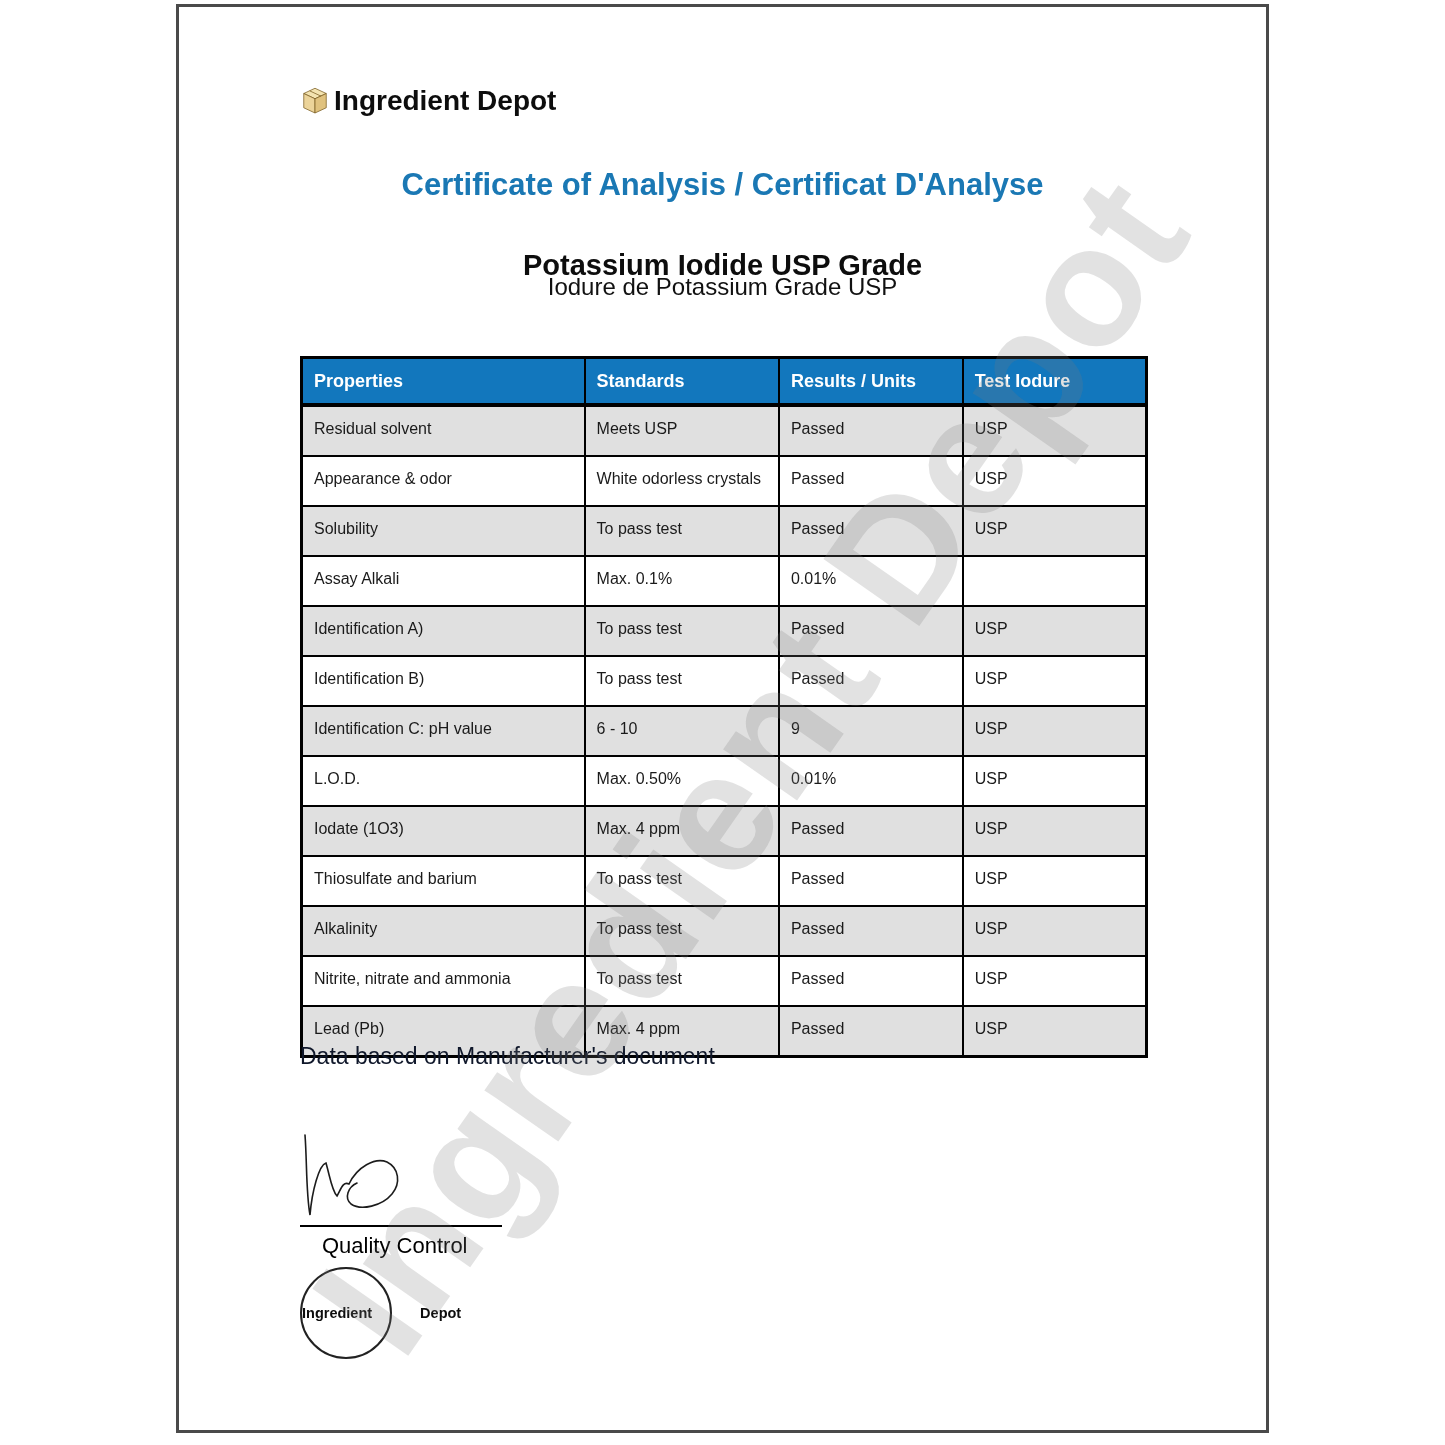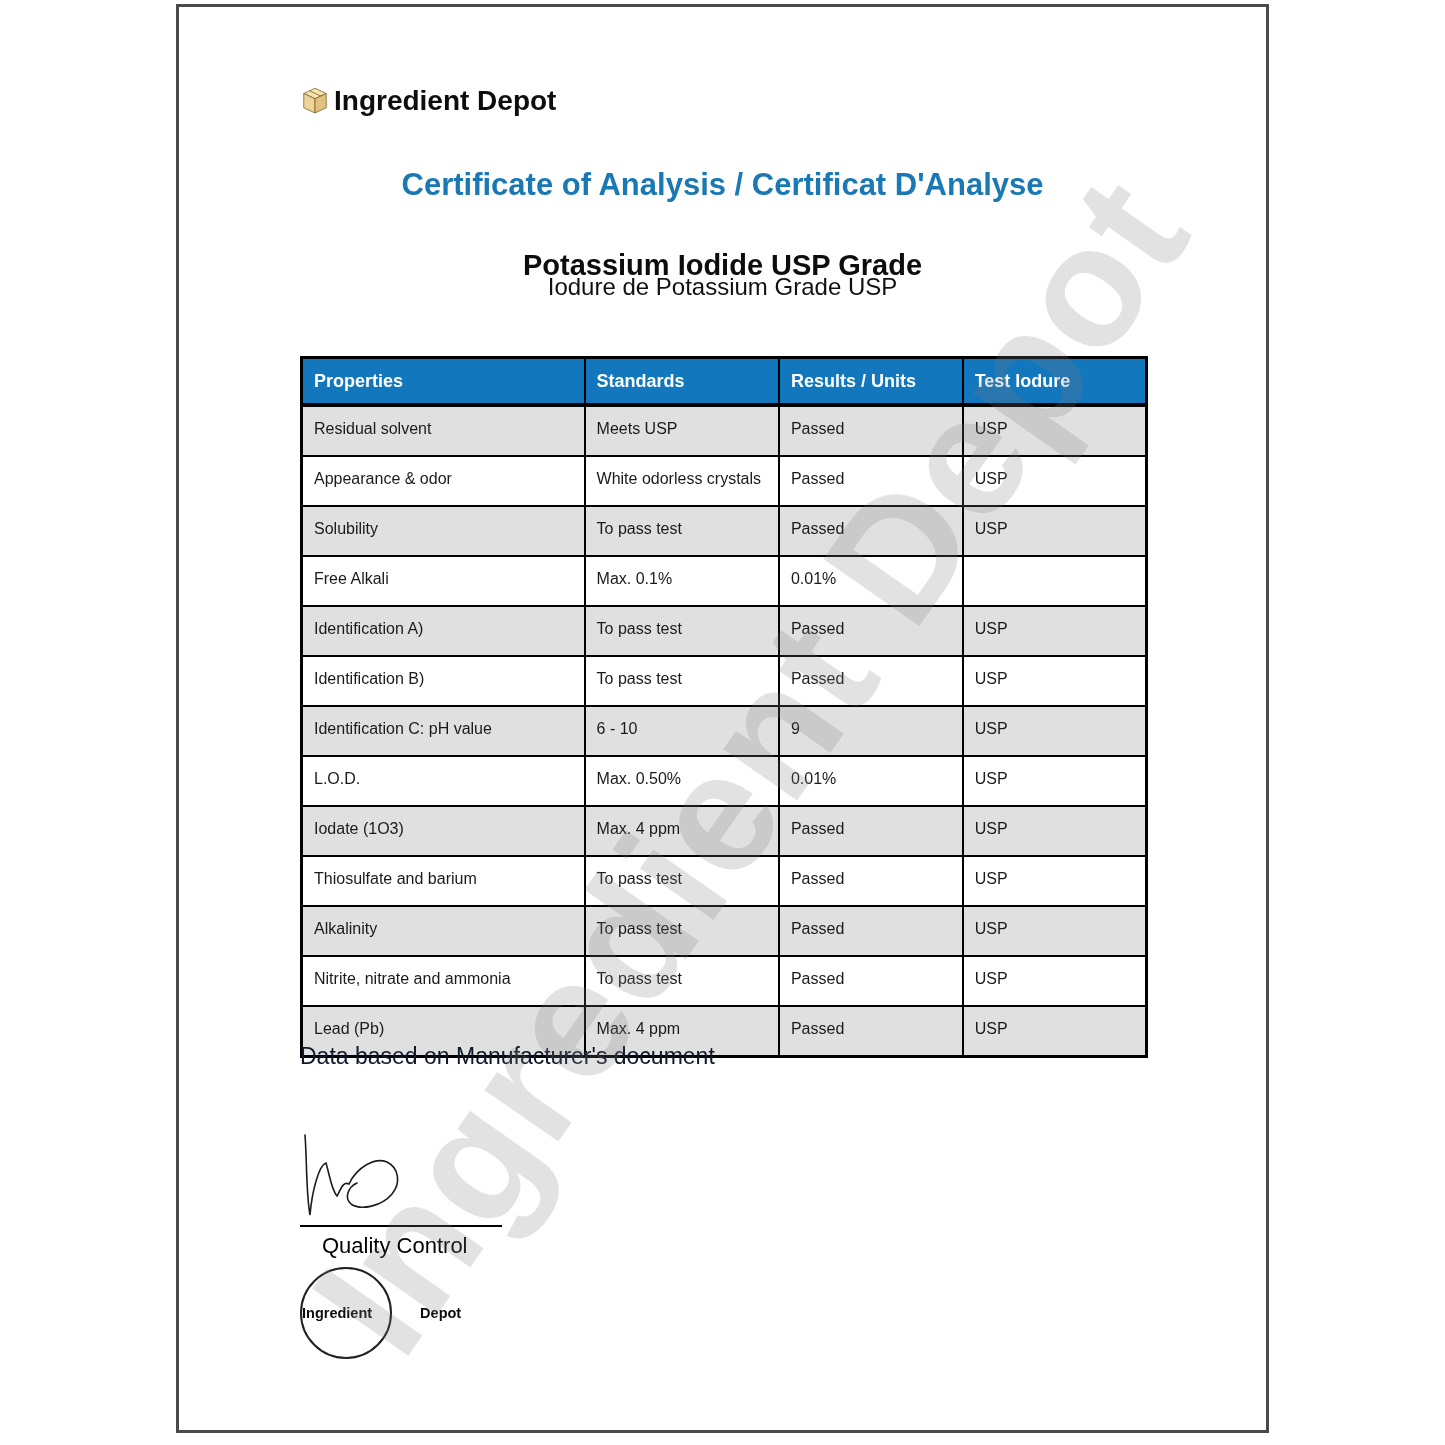--- a/index.html
+++ b/index.html
@@ -106,21 +106,21 @@
           <td>Passed</td>
           <td>USP</td>
         </tr>
         <tr class="alt">
           <td>Solubility</td>
           <td>To pass test</td>
           <td>Passed</td>
           <td>USP</td>
         </tr>
         <tr>
-          <td>Free Alkali</td>
+          <td>Assay Alkali</td>
           <td>Max. 0.1%</td>
           <td>0.01%</td>
           <td></td>
         </tr>
         <tr class="alt">
           <td>Identification A)</td>
           <td>To pass test</td>
           <td>Passed</td>
           <td>USP</td>
         </tr>

